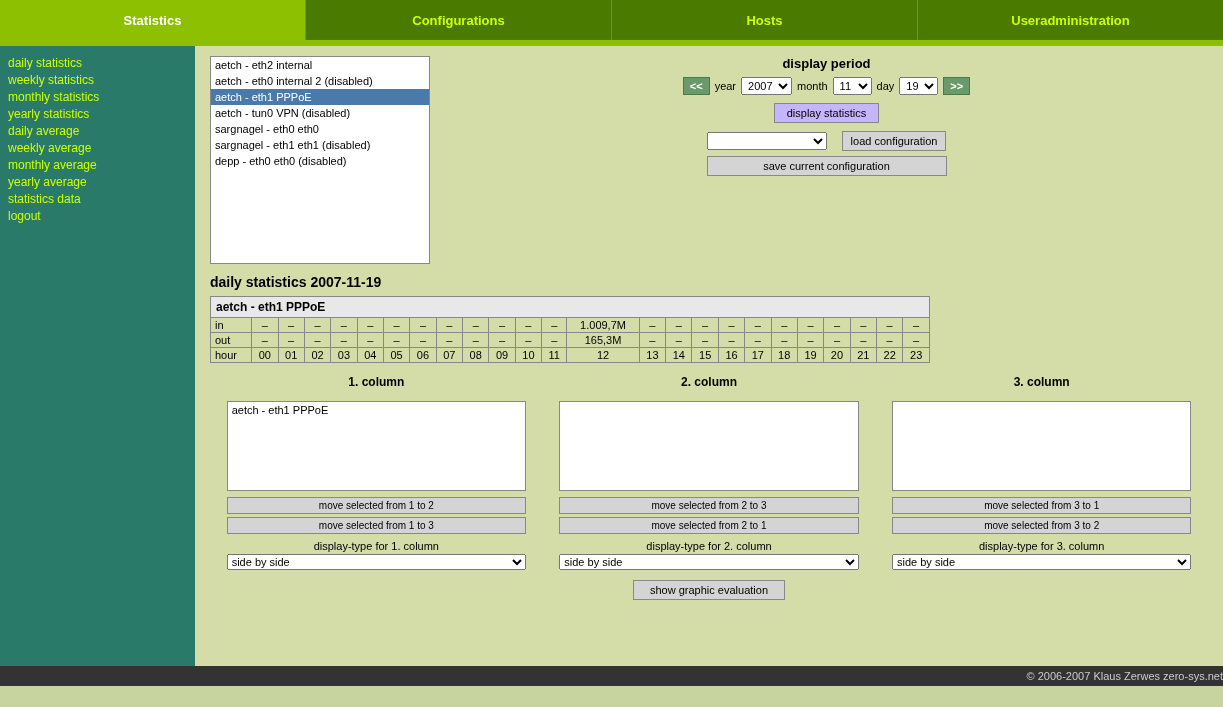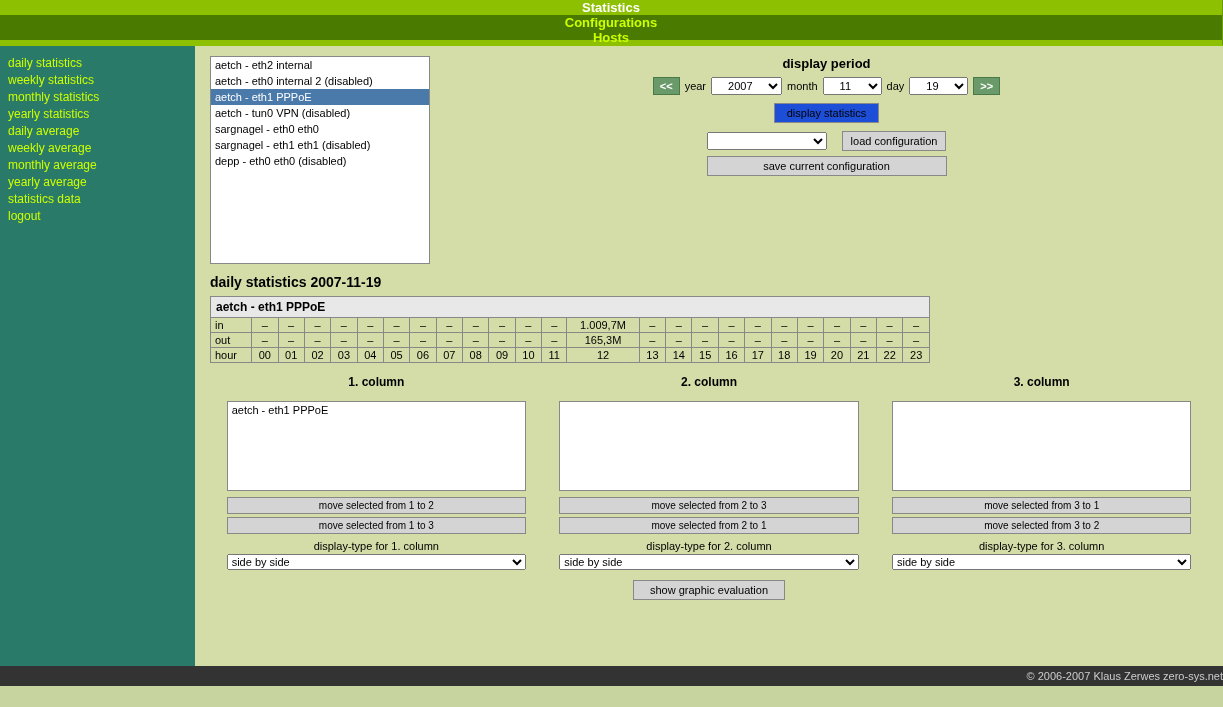--- a/index.html
+++ b/index.html
@@ -1,19 +1,19 @@
 <!DOCTYPE html>
 <html><head>
   <meta charset="utf-8">
   <style>
     * { box-sizing: border-box; margin: 0; padding: 0; }
     body { font-family: Arial, Helvetica, sans-serif; font-size: 12px; background: #c8d4a0; }
 
     
-    .top-nav { display: flex; background: #4a7a00; height: 40px; flex-direction: column; }
+    .top-nav { display: flex; background: #4a7a00; height: 40px; }
     .top-nav-item {
       flex: 1; display: flex; align-items: center; justify-content: center;
       color: #ccff00; font-size: 13px; font-weight: bold; cursor: pointer;
       border-right: 1px solid #6a9a10;
     }
     .top-nav-item.active { background: #8dc000; color: #fff; }
     .top-nav-item:last-child { border-right: none; }
 
     
     .main-layout { display: flex; min-height: 620px; }
@@ -47,28 +47,28 @@
     .interface-listbox .item.selected { background: #4a7aaa; color: #fff; }
 
     .period-controls { flex: 1; }
     .period-title {
       text-align: center; font-weight: bold; font-size: 13px; margin-bottom: 6px;
     }
     .period-row {
       display: flex; align-items: center; justify-content: center; gap: 5px; margin-bottom: 8px;
     }
     .period-row label { font-size: 11px; }
-    .period-row select { font-size: 11px; padding: 1px 12px; }
+    .period-row select { font-size: 11px; padding: 1px 2px; }
     .nav-btn {
       background: #6a9a6a; color: #fff; border: 1px solid #4a7a4a;
       padding: 2px 6px; cursor: pointer; font-size: 11px; font-weight: bold;
     }
     .display-stats-btn {
       display: block; margin: 0 auto 8px auto;
-      background: #1d4ed8; border: 1px solid #888; padding: 3px 12px;
+      background: #c4b5fd; border: 1px solid #888; padding: 3px 12px;
       cursor: pointer; font-size: 11px;
     }
     .config-row {
       display: flex; align-items: center; justify-content: center; gap: 15px; margin-bottom: 5px;
     }
     .config-row select { font-size: 11px; padding: 1px 2px; width: 120px; }
     .config-btn {
       background: #d4d4d4; border: 1px solid #888; padding: 3px 8px;
       cursor: pointer; font-size: 11px;
     }

